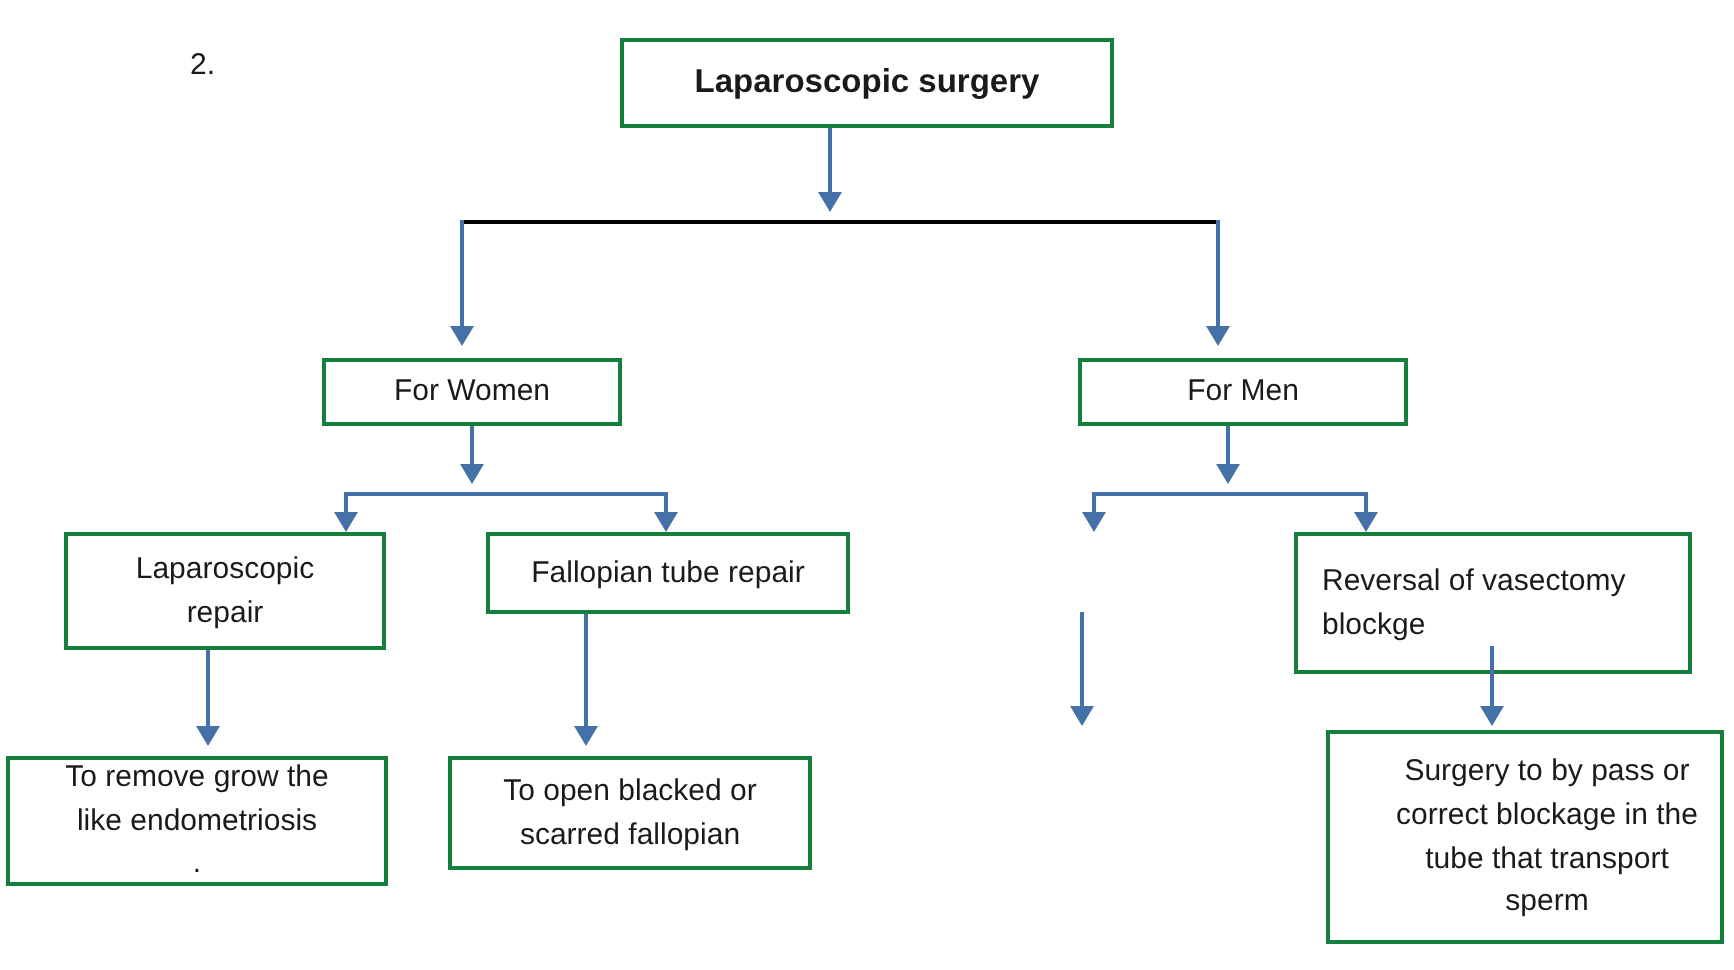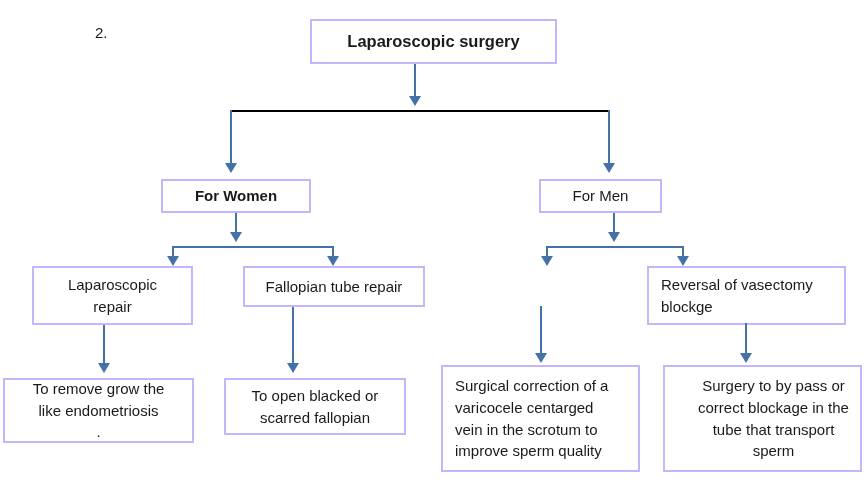--- a/index.html
+++ b/index.html
@@ -13,21 +13,21 @@
   #canvas {
     position: relative;
     width: 867px;
     height: 485px;
     background: #ffffff;
     overflow: hidden;
   }
   .node {
     position: absolute;
     box-sizing: border-box;
-    border: 2px solid #c4b5fd;
+    border: 2px solid #15803d;
     background: #ffffff;
     display: flex;
     align-items: center;
     justify-content: center;
     color: #1a1a1a;
     font-family: "Liberation Sans", sans-serif;
     line-height: 1.45;
   }
   .node .txt {
     display: block;
@@ -93,25 +93,25 @@
   <div class="arrowhead" style="left:409px; top:96px;"></div>
 
   <div class="hline black" style="left:230px; top:110px; width:379px;"></div>
 
   <div class="vline" style="left:230px; top:110px; height:58px;"></div>
   <div class="arrowhead" style="left:225px; top:163px;"></div>
 
   <div class="vline" style="left:608px; top:110px; height:58px;"></div>
   <div class="arrowhead" style="left:603px; top:163px;"></div>
 
-  <div class="node lvl2 center" style="left:161px; top:179px; width:150px; height:34px;font-weight:bold;">
+  <div class="node lvl2 center" style="left:161px; top:179px; width:150px; height:34px;">
     <span class="txt">For Women</span>
   </div>
 
-  <div class="node lvl2 center" style="left:539px; top:179px; width:123px; height:34px;">
+  <div class="node lvl2 center" style="left:539px; top:179px; width:165px; height:34px;">
     <span class="txt">For Men</span>
   </div>
 
   <div class="vline" style="left:235px; top:213px; height:24px;"></div>
   <div class="arrowhead" style="left:230px; top:232px;"></div>
   <div class="hline" style="left:172px; top:246px; width:162px;"></div>
   <div class="vline" style="left:172px; top:246px; height:15px;"></div>
   <div class="arrowhead" style="left:167px; top:256px;"></div>
   <div class="vline" style="left:332px; top:246px; height:15px;"></div>
   <div class="arrowhead" style="left:327px; top:256px;"></div>
@@ -127,21 +127,21 @@
   <div class="node lvl3 center" style="left:32px; top:266px; width:161px; height:59px;">
     <span class="txt">Laparoscopic
 repair</span>
   </div>
 
   <div class="node lvl3 center" style="left:243px; top:266px; width:182px; height:41px;justify-content:center;">
     <span class="txt">Fallopian tube repair</span>
   </div>
 
 
-  <div class="node lvl3 left" style="left:647px; top:266px; width:199px; height:59px;justify-content:center;">
+  <div class="node lvl3 left" style="left:647px; top:266px; width:199px; height:71px;justify-content:center;">
     <span class="txt">Reversal of vasectomy
 blockge</span>
   </div>
 
   <div class="vline" style="left:103px; top:325px; height:43px;"></div>
   <div class="arrowhead" style="left:98px; top:363px;"></div>
 
   <div class="vline" style="left:292px; top:307px; height:61px;"></div>
   <div class="arrowhead" style="left:287px; top:363px;"></div>
 
@@ -155,26 +155,20 @@
     <span class="txt">To open blacked or
 scarred fallopian</span>
   </div>
 
   <div class="node leaf center" style="left:3px; top:378px; width:191px; height:65px;">
     <span class="txt">To remove grow the
 like endometriosis
 .</span>
   </div>
 
-  <div class="node leaf left" style="left:441px; top:365px; width:199px; height:107px;">
-    <span class="txt">Surgical correction of a
-varicocele centarged
-vein in the scrotum to
-improve sperm quality</span>
-  </div>
 
   <div class="node leaf center" style="left:663px; top:365px; width:199px; height:107px;padding-left:22px;">
     <span class="txt">Surgery to by pass or
 correct blockage in the
 tube that transport
 sperm</span>
   </div>
 
 </div>
 

